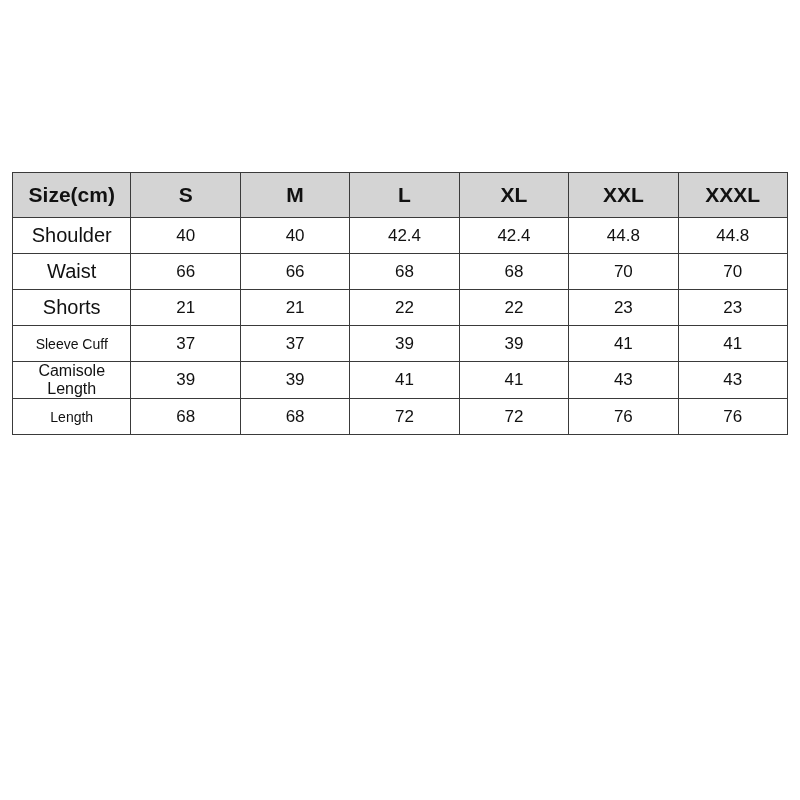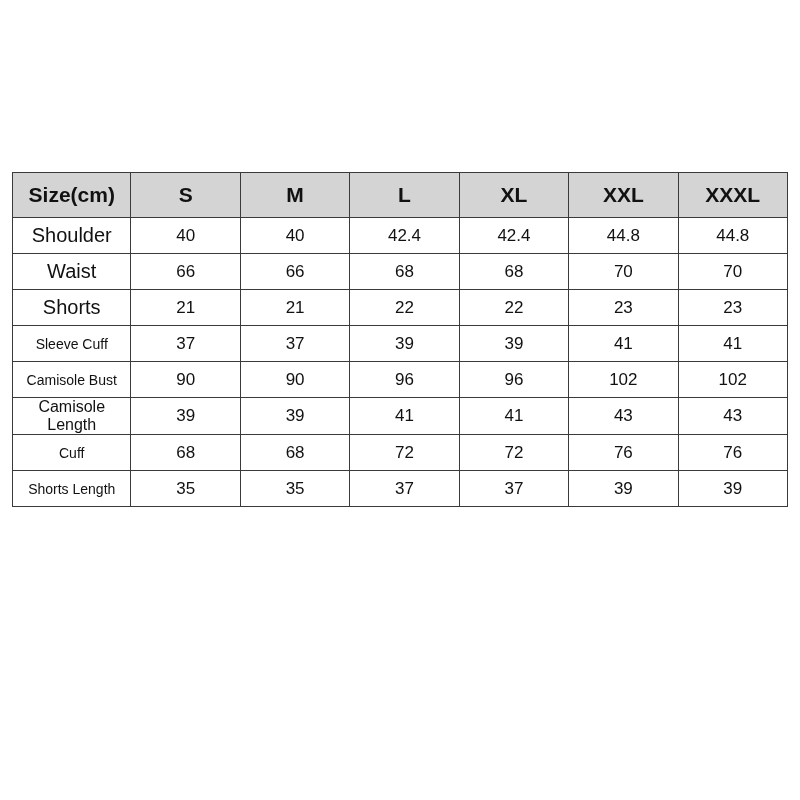--- a/index.html
+++ b/index.html
@@ -129,52 +129,34 @@
         </tr>
         <tr class="small">
           <td class="rowlabel">Sleeve Cuff</td>
           <td>37</td>
           <td>37</td>
           <td>39</td>
           <td>39</td>
           <td>41</td>
           <td>41</td>
         </tr>
-        <tr class="small">
-          <td class="rowlabel">Camisole Bust</td>
-          <td>90</td>
-          <td>90</td>
-          <td>96</td>
-          <td>96</td>
-          <td>102</td>
-          <td>102</td>
-        </tr>
         <tr class="xsmall">
           <td class="rowlabel">Camisole Length</td>
           <td>39</td>
           <td>39</td>
           <td>41</td>
           <td>41</td>
           <td>43</td>
           <td>43</td>
         </tr>
         <tr class="small">
-          <td class="rowlabel">Cuff</td>
+          <td class="rowlabel">Length</td>
           <td>68</td>
           <td>68</td>
           <td>72</td>
           <td>72</td>
           <td>76</td>
           <td>76</td>
         </tr>
-        <tr class="small">
-          <td class="rowlabel">Shorts Length</td>
-          <td>35</td>
-          <td>35</td>
-          <td>37</td>
-          <td>37</td>
-          <td>39</td>
-          <td>39</td>
-        </tr>
       </tbody>
     </table>
   </div>
 </div>
 
 </body></html>

